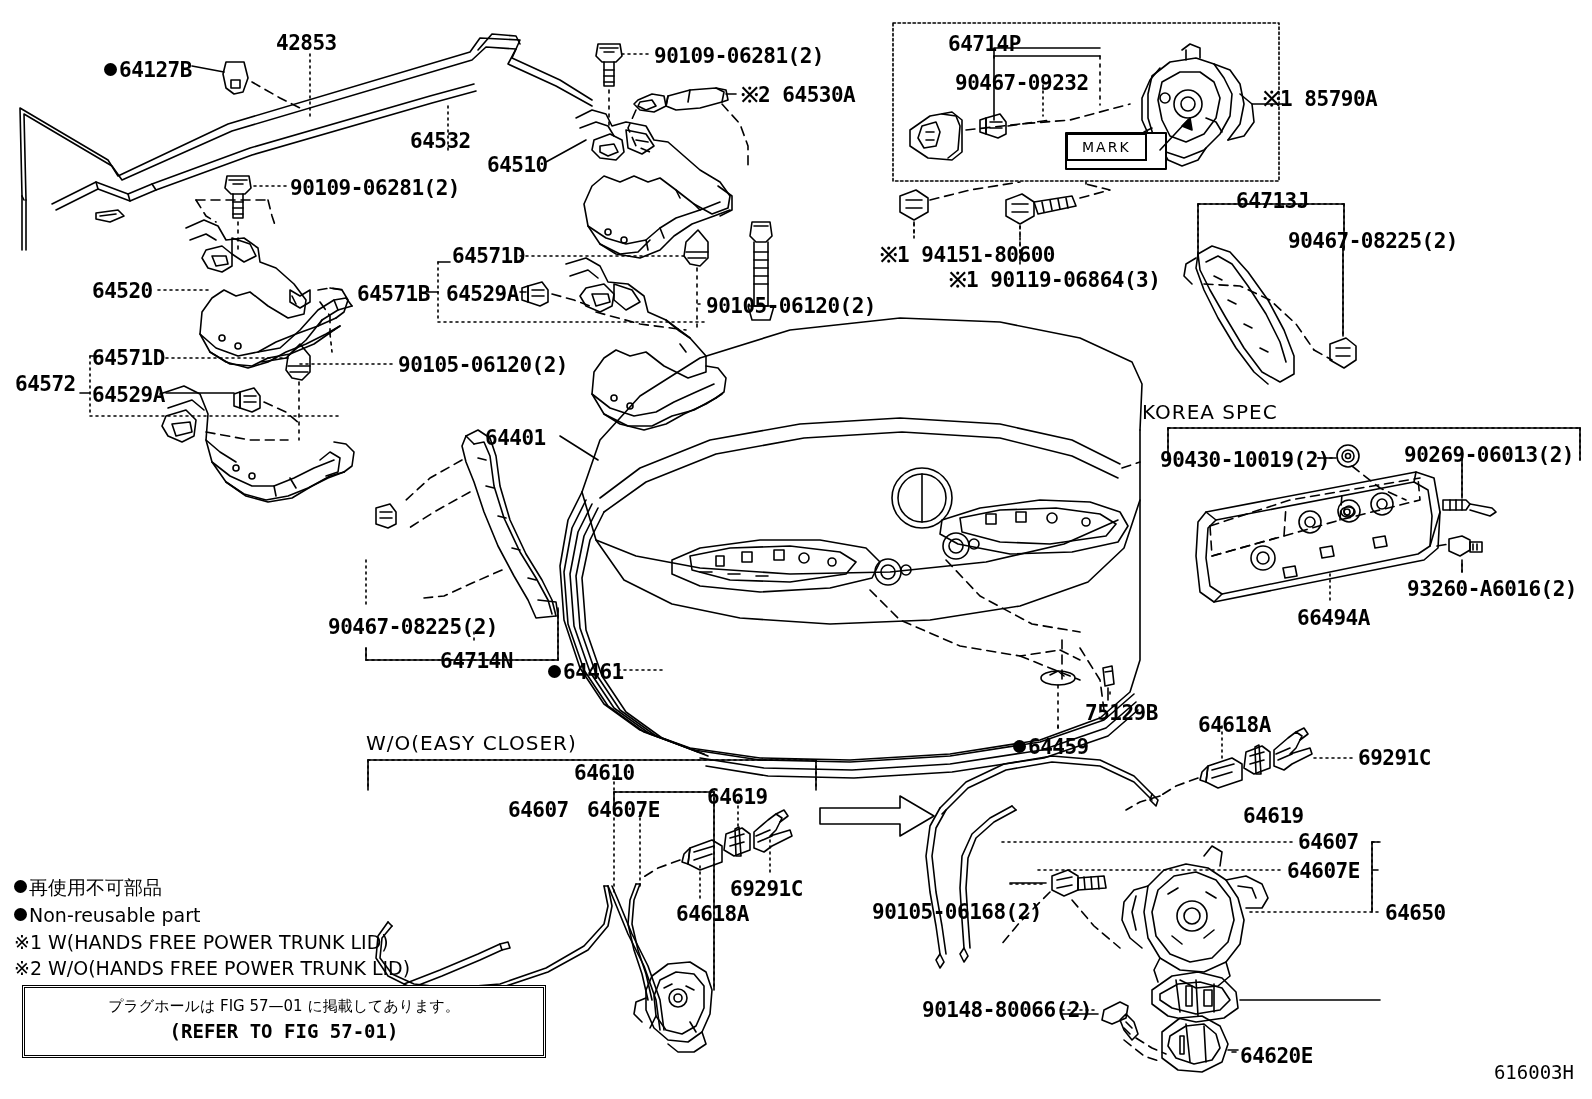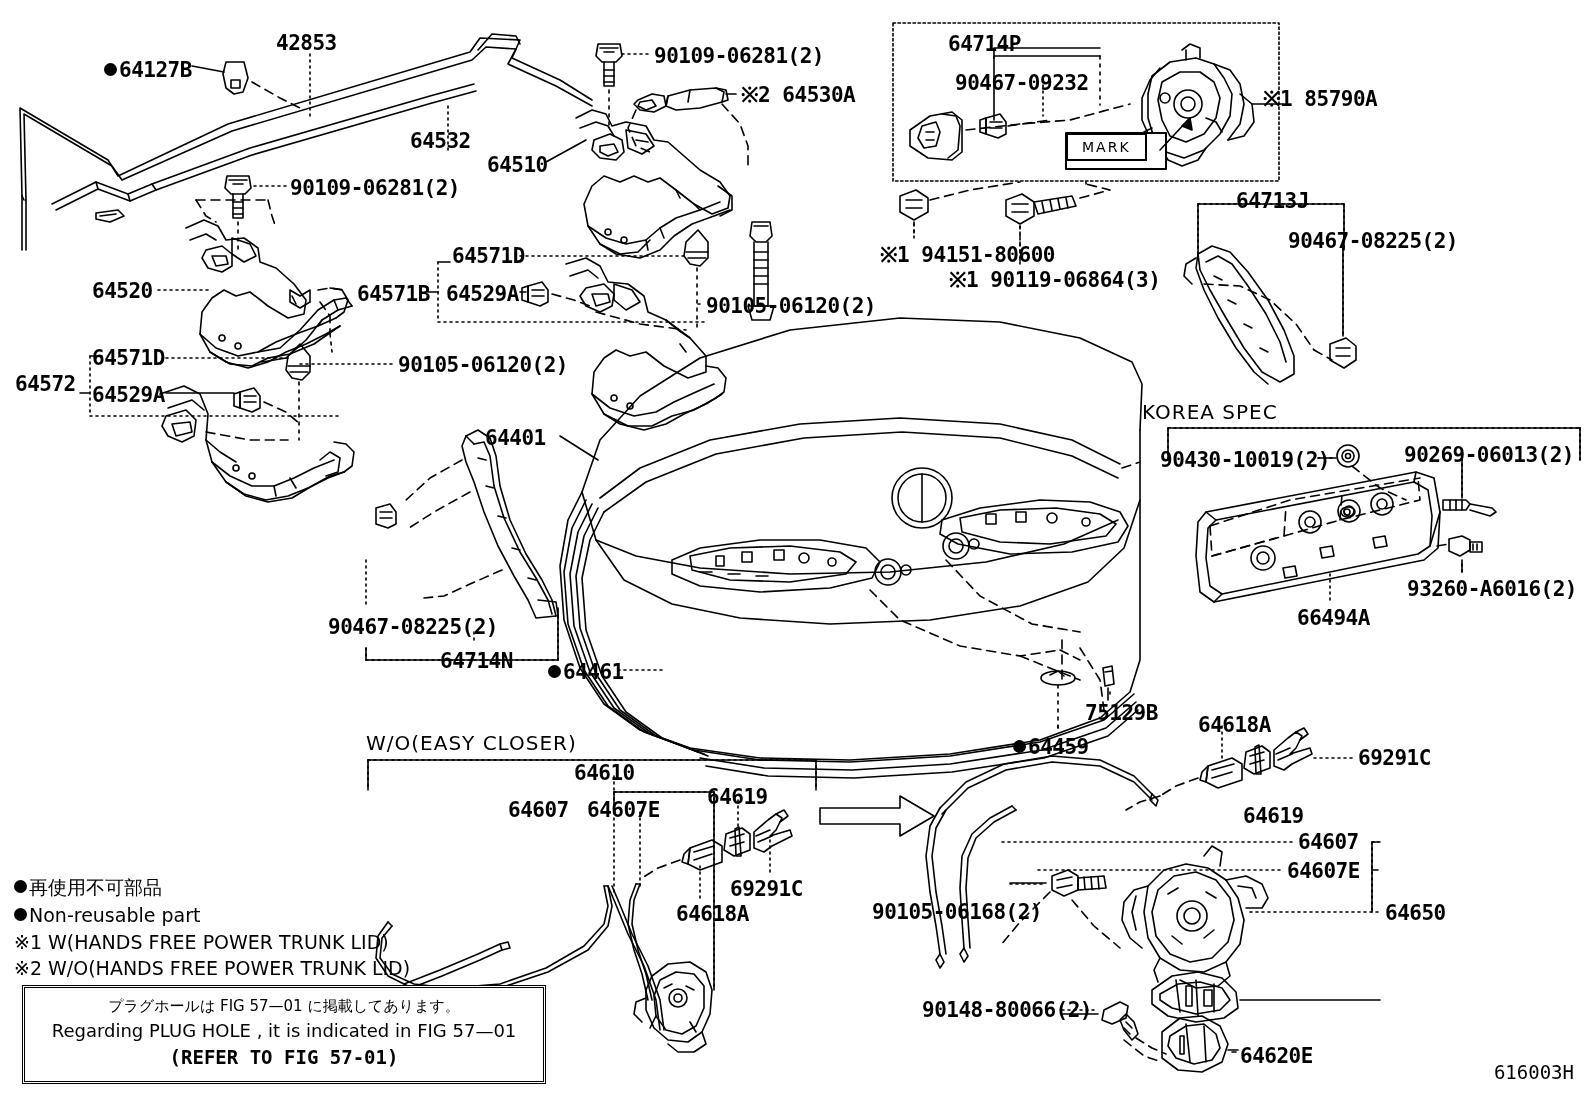--- a/index.html
+++ b/index.html
@@ -775,19 +775,18 @@
     <span class="dot"></span><span>再使用不可部品</span>
   </div>
   <div class="note" style="left:14px;top:906px;">
     <span class="dot"></span><span>Non-reusable part</span>
   </div>
   <div class="note" style="left:14px;top:933px;">※1 W(HANDS FREE POWER TRUNK LID)</div>
   <div class="note" style="left:14px;top:959px;">※2 W/O(HANDS FREE POWER TRUNK LID)</div>
 
   <div class="boxnote" style="left:22px;top:985px;width:490px;">
     <div class="jp">プラグホールは FIG  57—01 に掲載してあります。</div>
-    <div class="en">Regarding  PLUG  HOLE , it is indicated in FIG  57—01</div>
     <div class="ref">(REFER TO FIG 57-01)</div>
   </div>
 
   <div class="figno">616003H</div>
 
 </div>
 
 </body></html>

